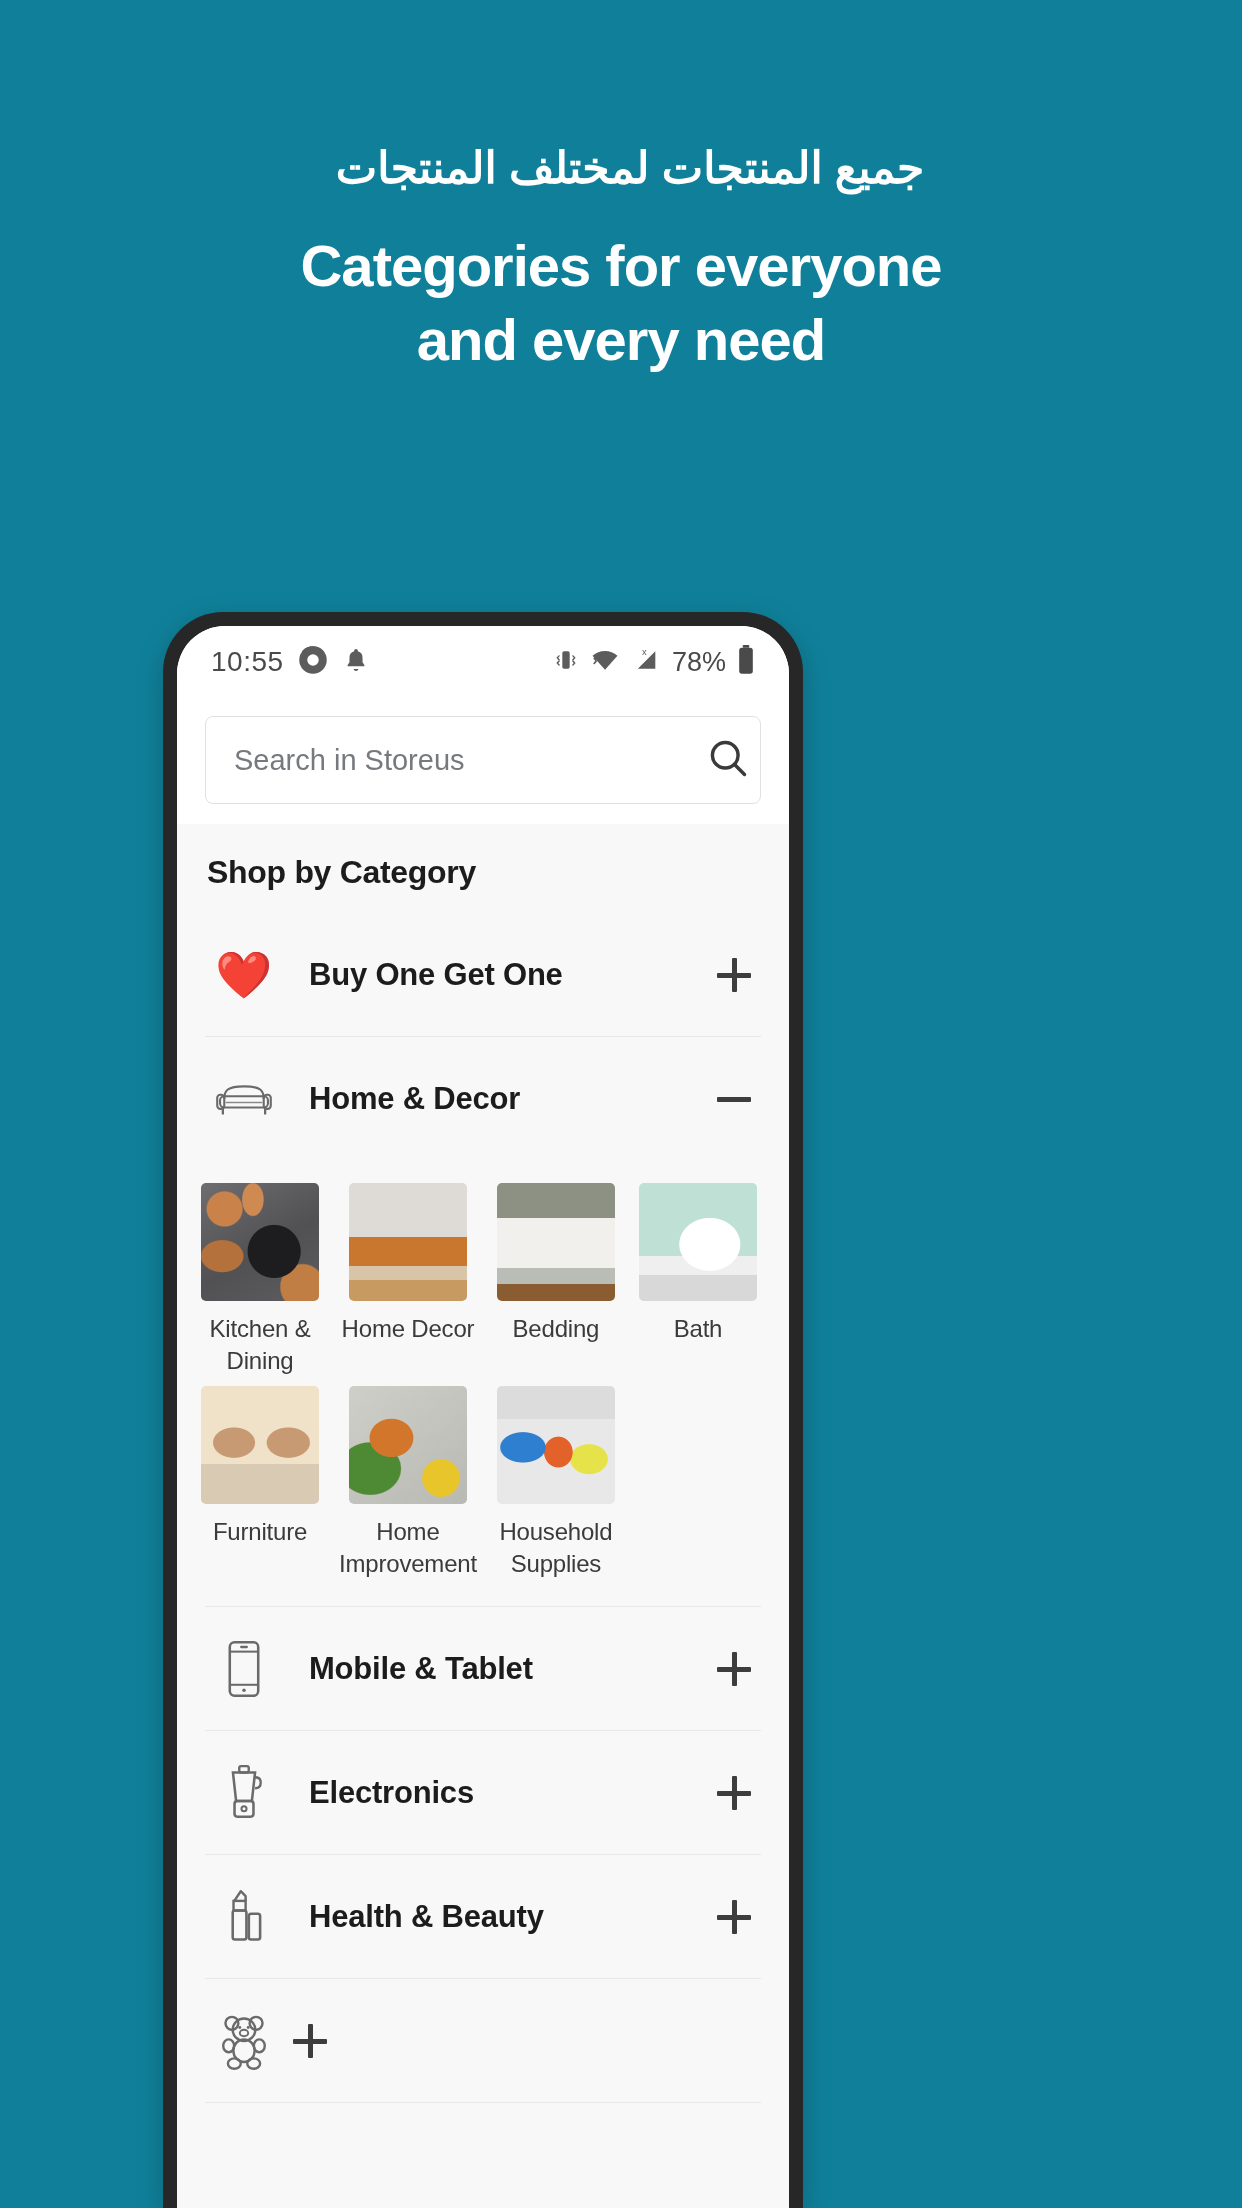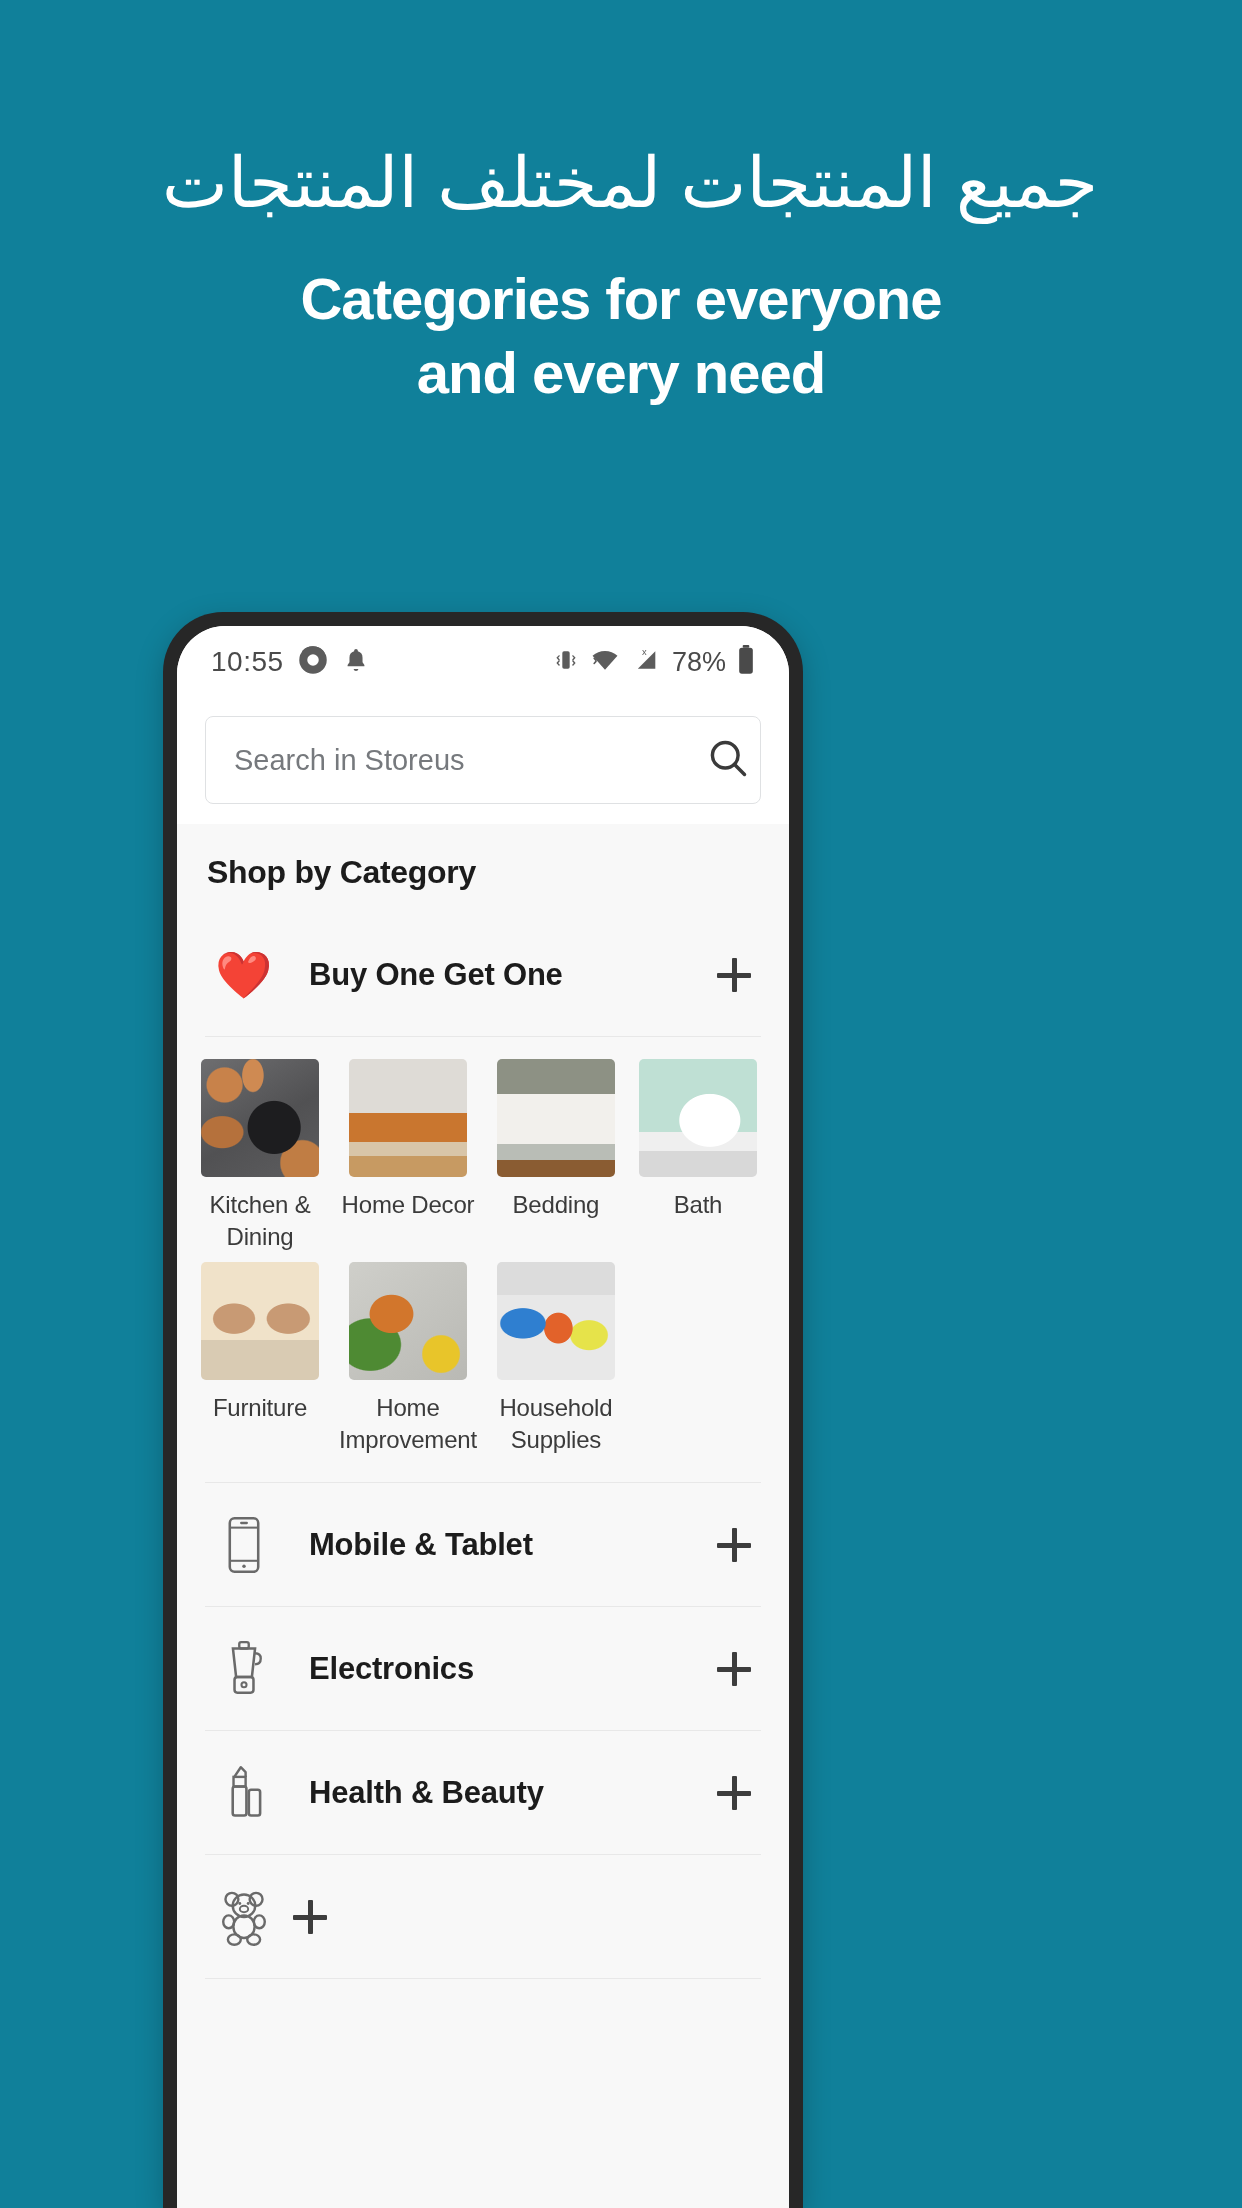--- a/index.html
+++ b/index.html
@@ -13,22 +13,22 @@
 
   
   .promo {
     position:absolute;
     top:0; left:0; right:0;
     padding-top:140px;
     text-align:center;
     color:#ffffff;
   }
   .promo-ar {
-    font-size:70px;
-    font-weight:400;
+    font-size:44px;
+    font-weight:700;
     line-height:1.25;
     letter-spacing:0px;
     direction:rtl;
     padding-left:18px;
   }
   .promo-en {
     margin-top:34px;
     font-size:58px;
     font-weight:700;
     line-height:1.28;
@@ -286,20 +286,37 @@
       <div class="cat-row">
         <span class="cat-icon">
           <span class="heart">❤️</span>
         </span>
         <span class="cat-label">Buy One Get One</span>
         <span class="cat-toggle">
             <span class="plus"></span>
           </span>
       </div>
 
+      <div class="cat-row no-border">
+        <span class="cat-icon">
+          <svg width="62" height="48" viewBox="0 0 44 32">
+            <path d="M8 16c0-6 2-9 14-9s14 3 14 9" stroke="#6a6a6a" stroke-width="1.5" fill="none"></path>
+            <rect x="5" y="14" width="34" height="8" rx="3" stroke="#6a6a6a" stroke-width="1.5" fill="none"></rect>
+            <rect x="3" y="13" width="5" height="10" rx="2.2" stroke="#6a6a6a" stroke-width="1.5" fill="none"></rect>
+            <rect x="36" y="13" width="5" height="10" rx="2.2" stroke="#6a6a6a" stroke-width="1.5" fill="none"></rect>
+            <line x1="9" y1="18.5" x2="35" y2="18.5" stroke="#8a8a8a" stroke-width="1.2"></line>
+            <line x1="7" y1="23" x2="7" y2="27" stroke="#6a6a6a" stroke-width="1.6"></line>
+            <line x1="37" y1="23" x2="37" y2="27" stroke="#6a6a6a" stroke-width="1.6"></line>
+          </svg>
+        </span>
+        <span class="cat-label">Home &amp; Decor</span>
+        <span class="cat-toggle">
+            <span class="minus"></span>
+          </span>
+      </div>
 
       <div class="subgrid">
         <div class="subitem">
           <div class="thumb t-kitchen"></div>
           <div class="sublabel">Kitchen &amp; Dining</div>
         </div>
         <div class="subitem">
           <div class="thumb t-decor"></div>
           <div class="sublabel">Home Decor</div>
         </div>

